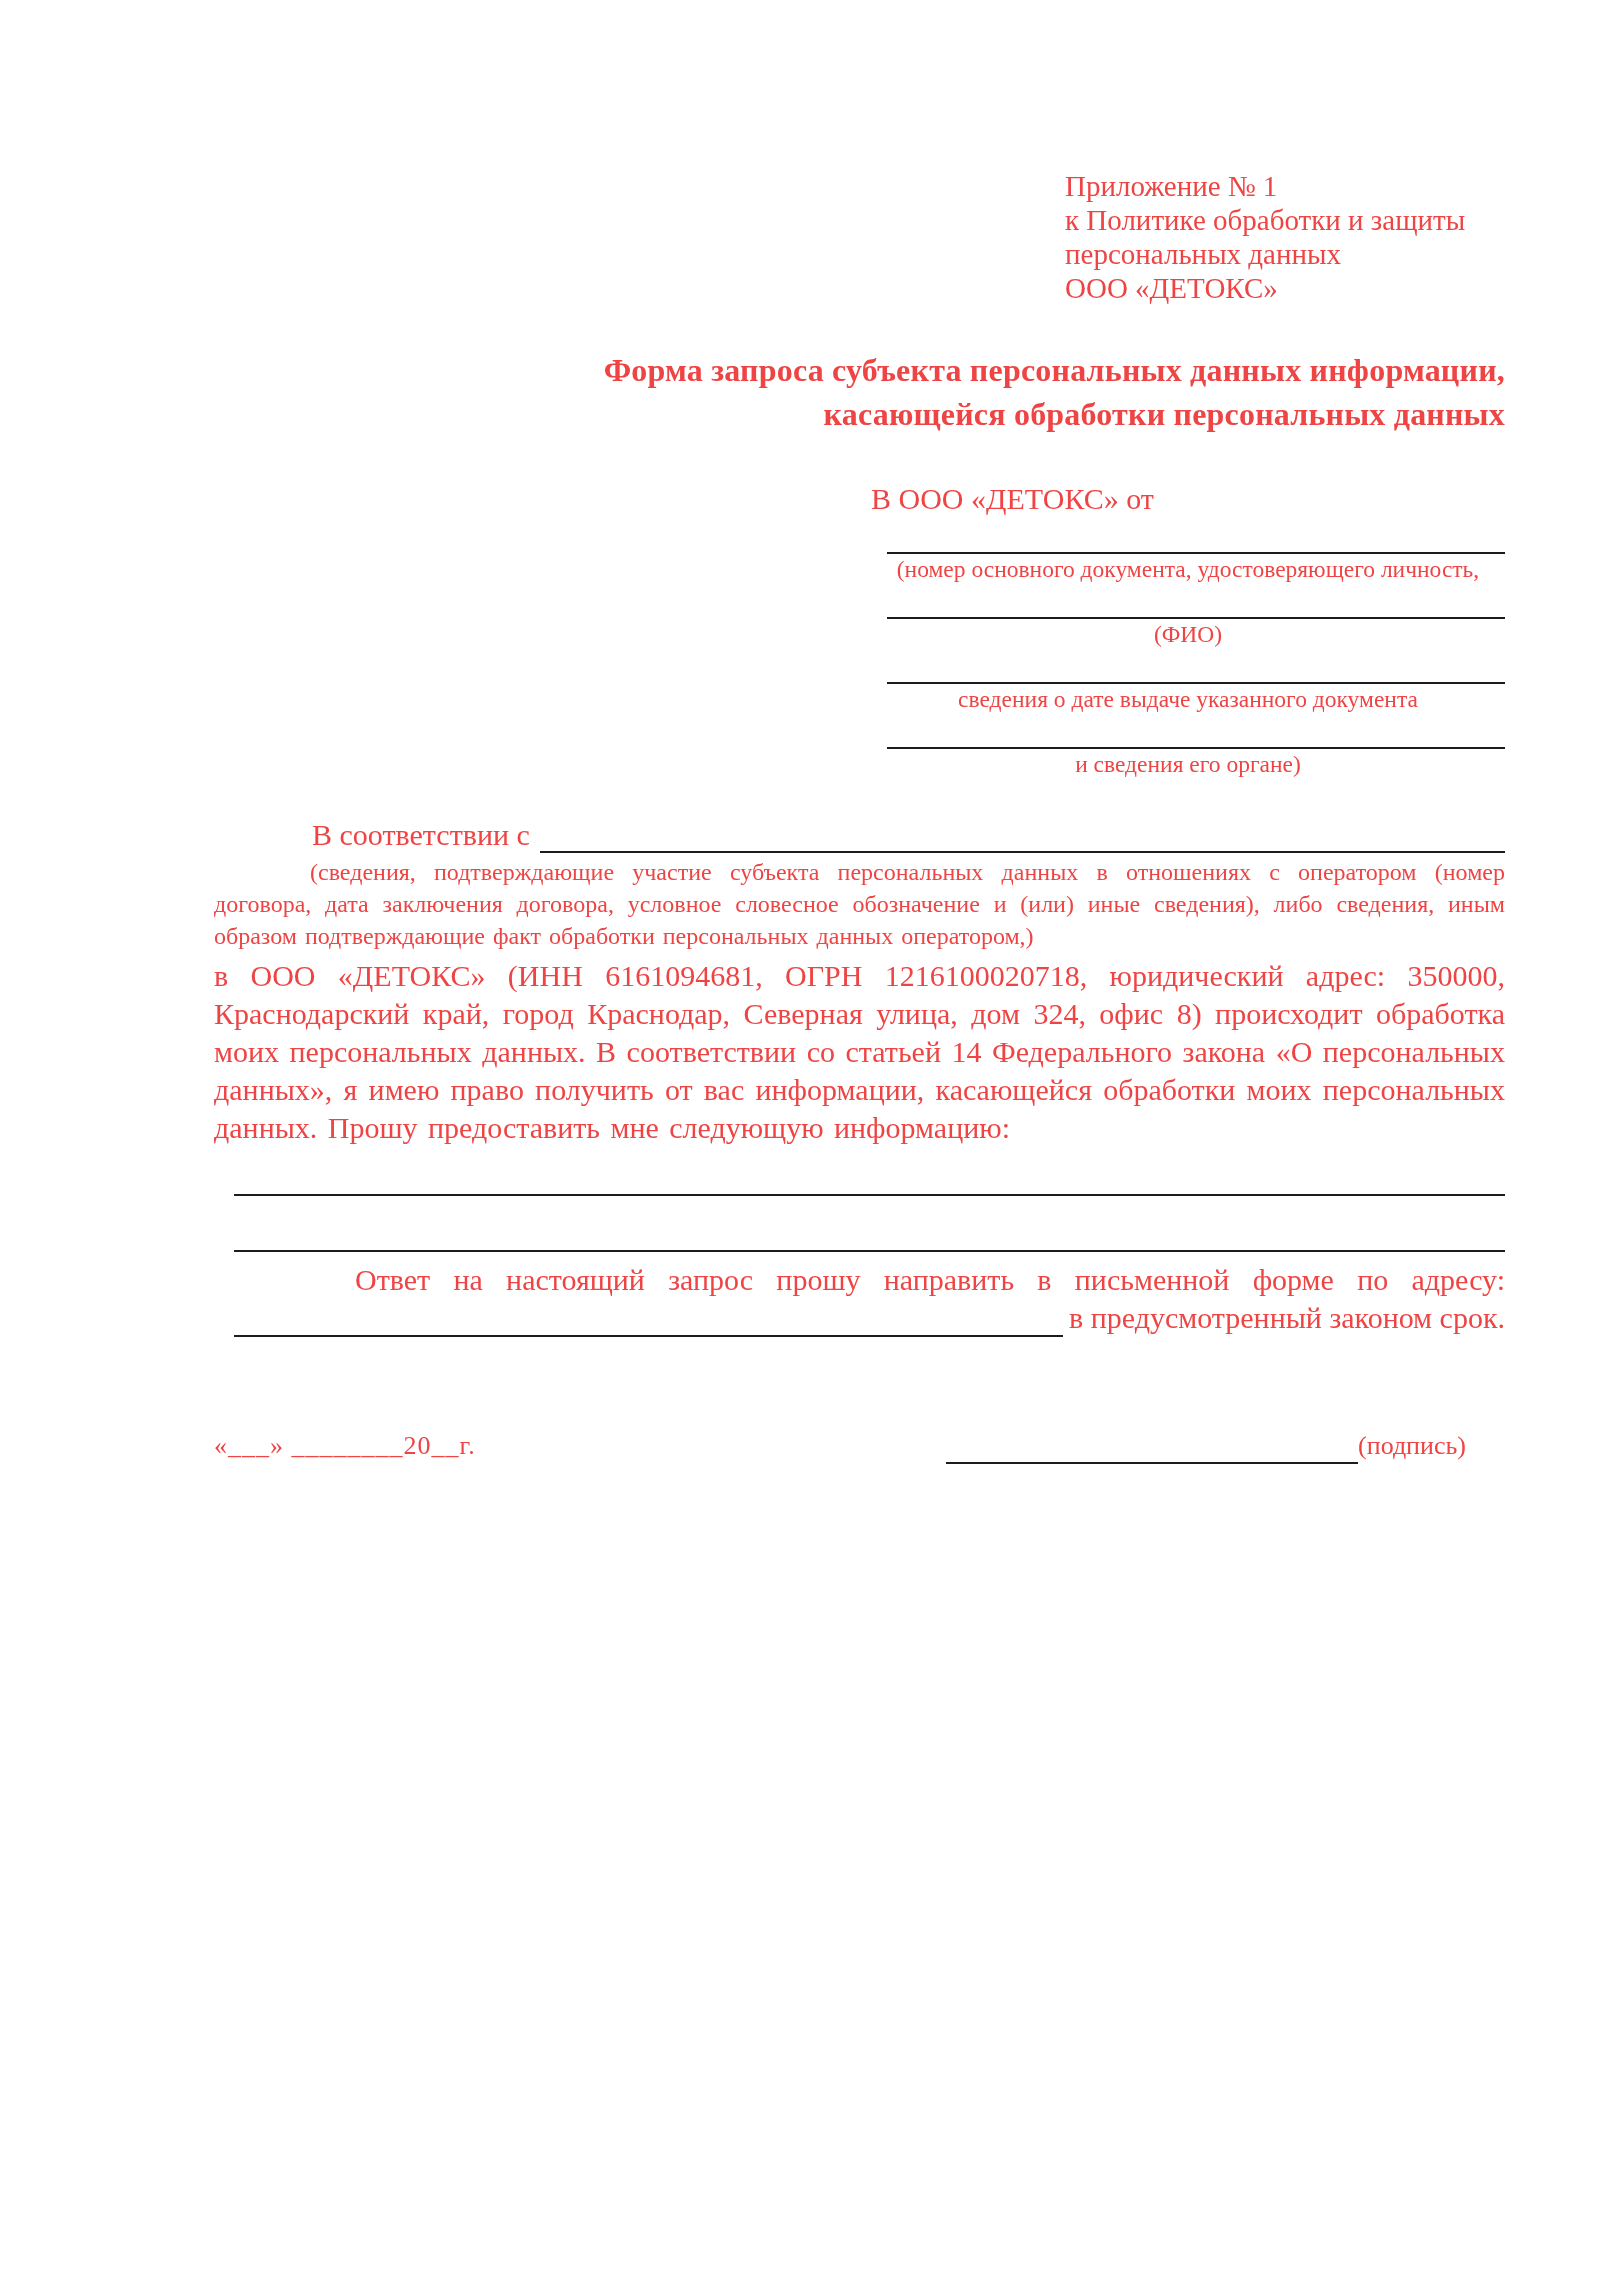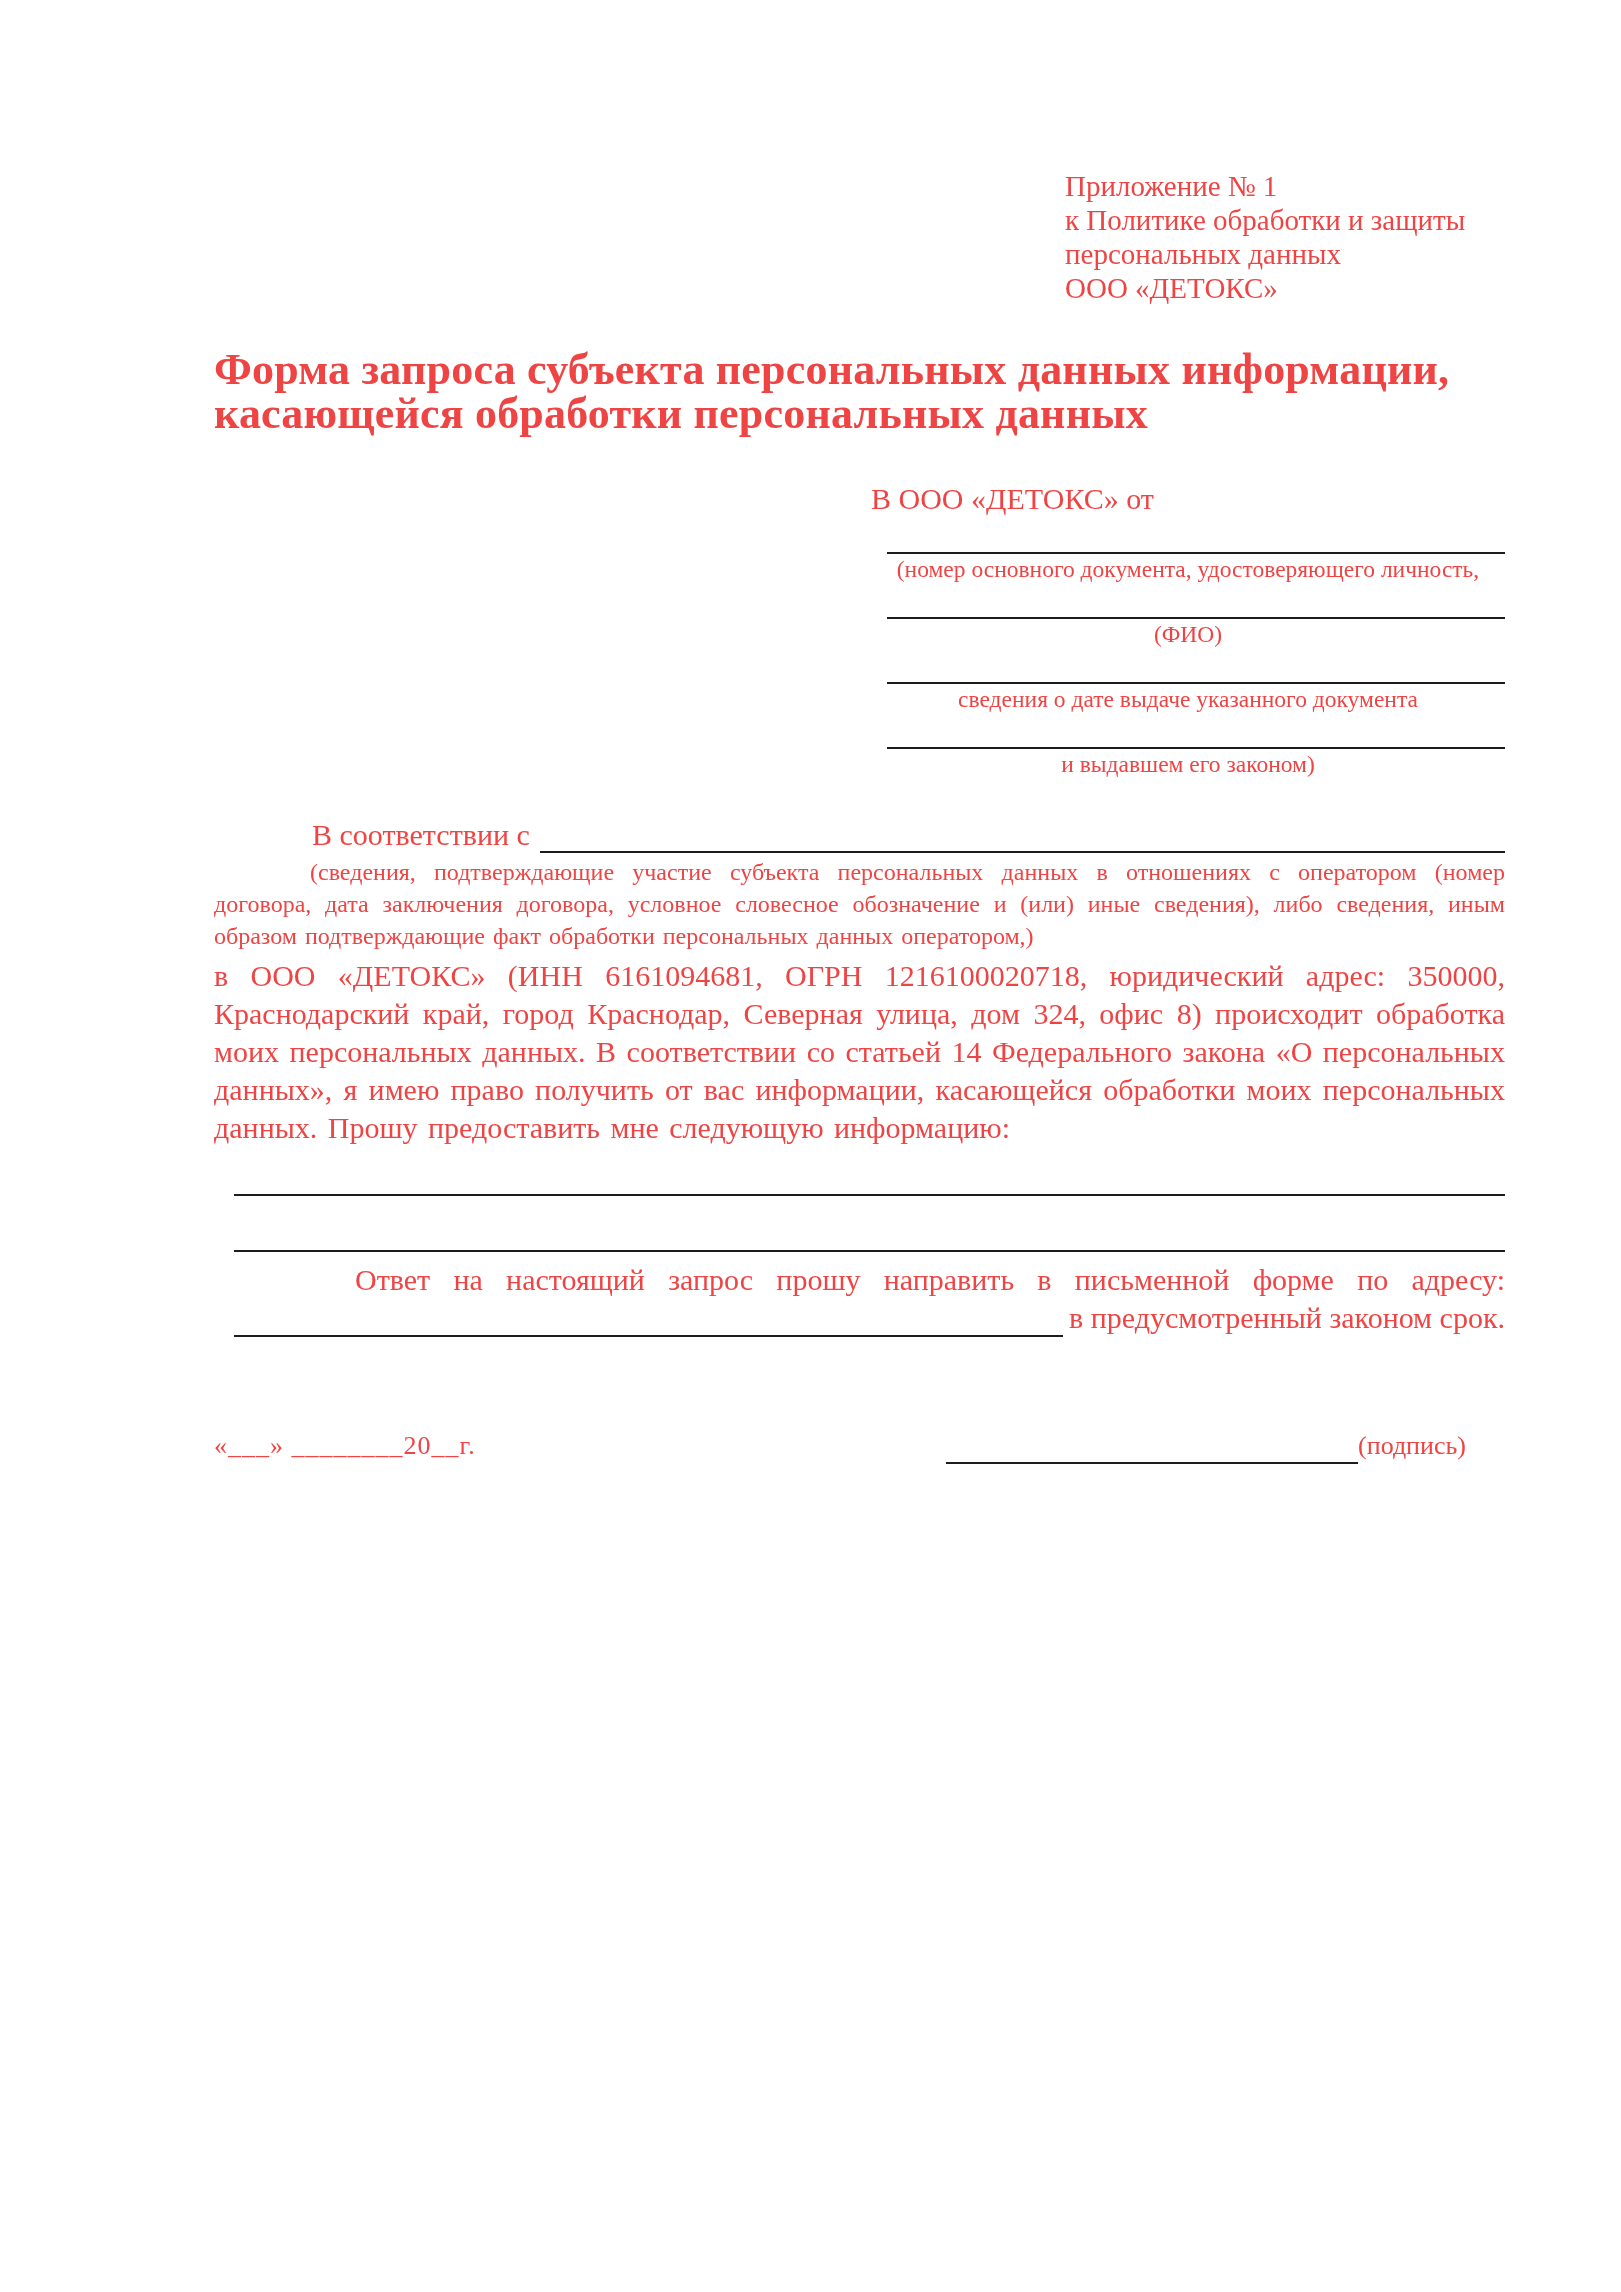--- a/index.html
+++ b/index.html
@@ -22,24 +22,24 @@
   .appendix {
     margin-left: 851px;
     font-size: 29px;
     line-height: 34px;
     text-align: left;
   }
 
   
   .doc-title {
     margin-top: 43px;
-    font-size: 44px;
+    font-size: 32px;
     line-height: 44px;
     font-weight: bold;
-    text-align: left;
+    text-align: right;
     letter-spacing: 0.2px;
   }
 
   
   .addressee {
     margin-top: 45px;
     margin-left: 657px; 
   }
   .addressee .to-line {
     font-size: 30px;
@@ -185,21 +185,21 @@
         <div class="caption">(ФИО)</div>
       </div>
 
       <div class="field">
         <div class="u-line"></div>
         <div class="caption">сведения о дате выдаче указанного документа</div>
       </div>
 
       <div class="field">
         <div class="u-line"></div>
-        <div class="caption">и выдавшем его законом)</div>
+        <div class="caption">и сведения его органе)</div>
       </div>
     </div>
 
 
     <div class="lead-row">
       <span class="lead-text">В соответствии с</span>
       <span class="fill-line"></span>
     </div>
 
     <p class="note">(сведения, подтверждающие участие субъекта персональных данных в отношениях с оператором (номер договора, дата заключения договора, условное словесное обозначение и (или) иные сведения), либо сведения, иным образом подтверждающие факт обработки персональных данных оператором,)</p>

